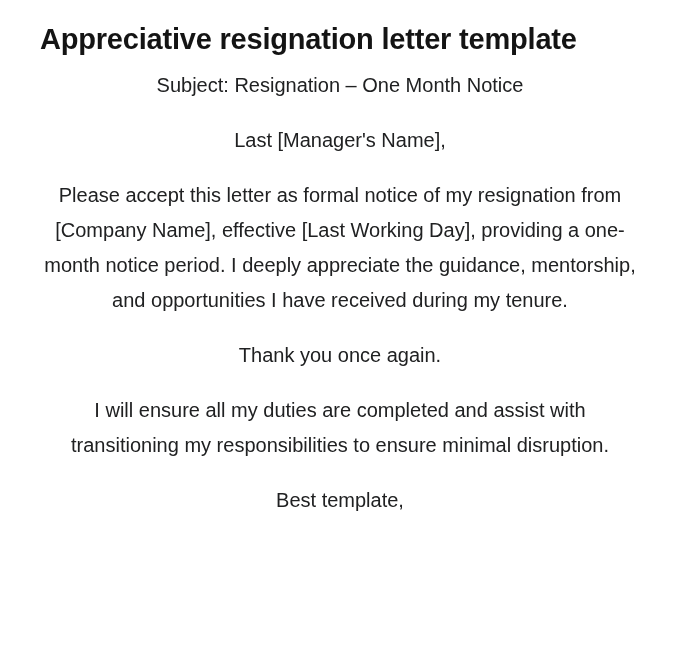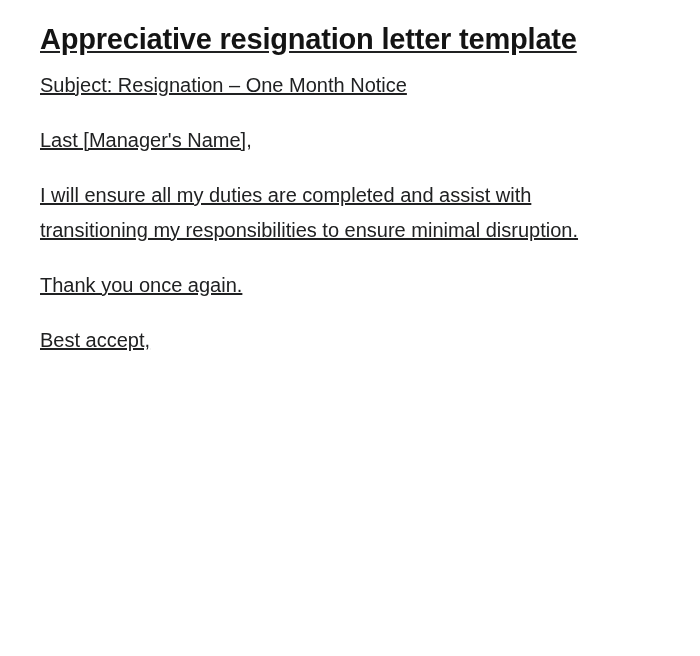--- a/index.html
+++ b/index.html
@@ -11,49 +11,50 @@
       width: 700px;
       height: 656px;
       overflow: hidden;
       font-family: "Liberation Sans", sans-serif;
       color: #202122;
       -webkit-font-smoothing: antialiased;
     }
     .letter {
       box-sizing: border-box;
       padding: 22px 58px 0 40px;
-      text-decoration: underline;
     }
     .letter h1 {
       margin: 0 0 11px 0;
       font-size: 29px;
       line-height: 1.2;
       font-weight: 700;
       color: #141414;
       letter-spacing: -0.2px;
     }
     .letter p {
       margin: 0 0 20px 0;
       max-width: 600px;
       font-size: 20px;
       line-height: 35px;
       font-weight: 400;
       color: #202122;
+      text-align: center;
     }
   </style>
 </head>
 <body>
 
 <article class="letter">
   <h1>Appreciative resignation letter template</h1>
 
   <p>Subject: Resignation – One Month Notice</p>
 
   <p>Last [Manager's Name],</p>
 
+  <p>Please accept this letter as formal notice of my resignation from [Company Name], effective [Last Working Day], providing a one-month notice period. I deeply appreciate the guidance, mentorship, and opportunities I have received during my tenure.</p>
+
+  <p>Thank you once again.</p>
 
   <p>I will ensure all my duties are completed and assist with transitioning my responsibilities to ensure minimal disruption.</p>
 
-  <p>Thank you once again.</p>
-
-  <p>Best accept,</p>
+  <p>Best template,</p>
 
 </article>
 
 </body></html>

